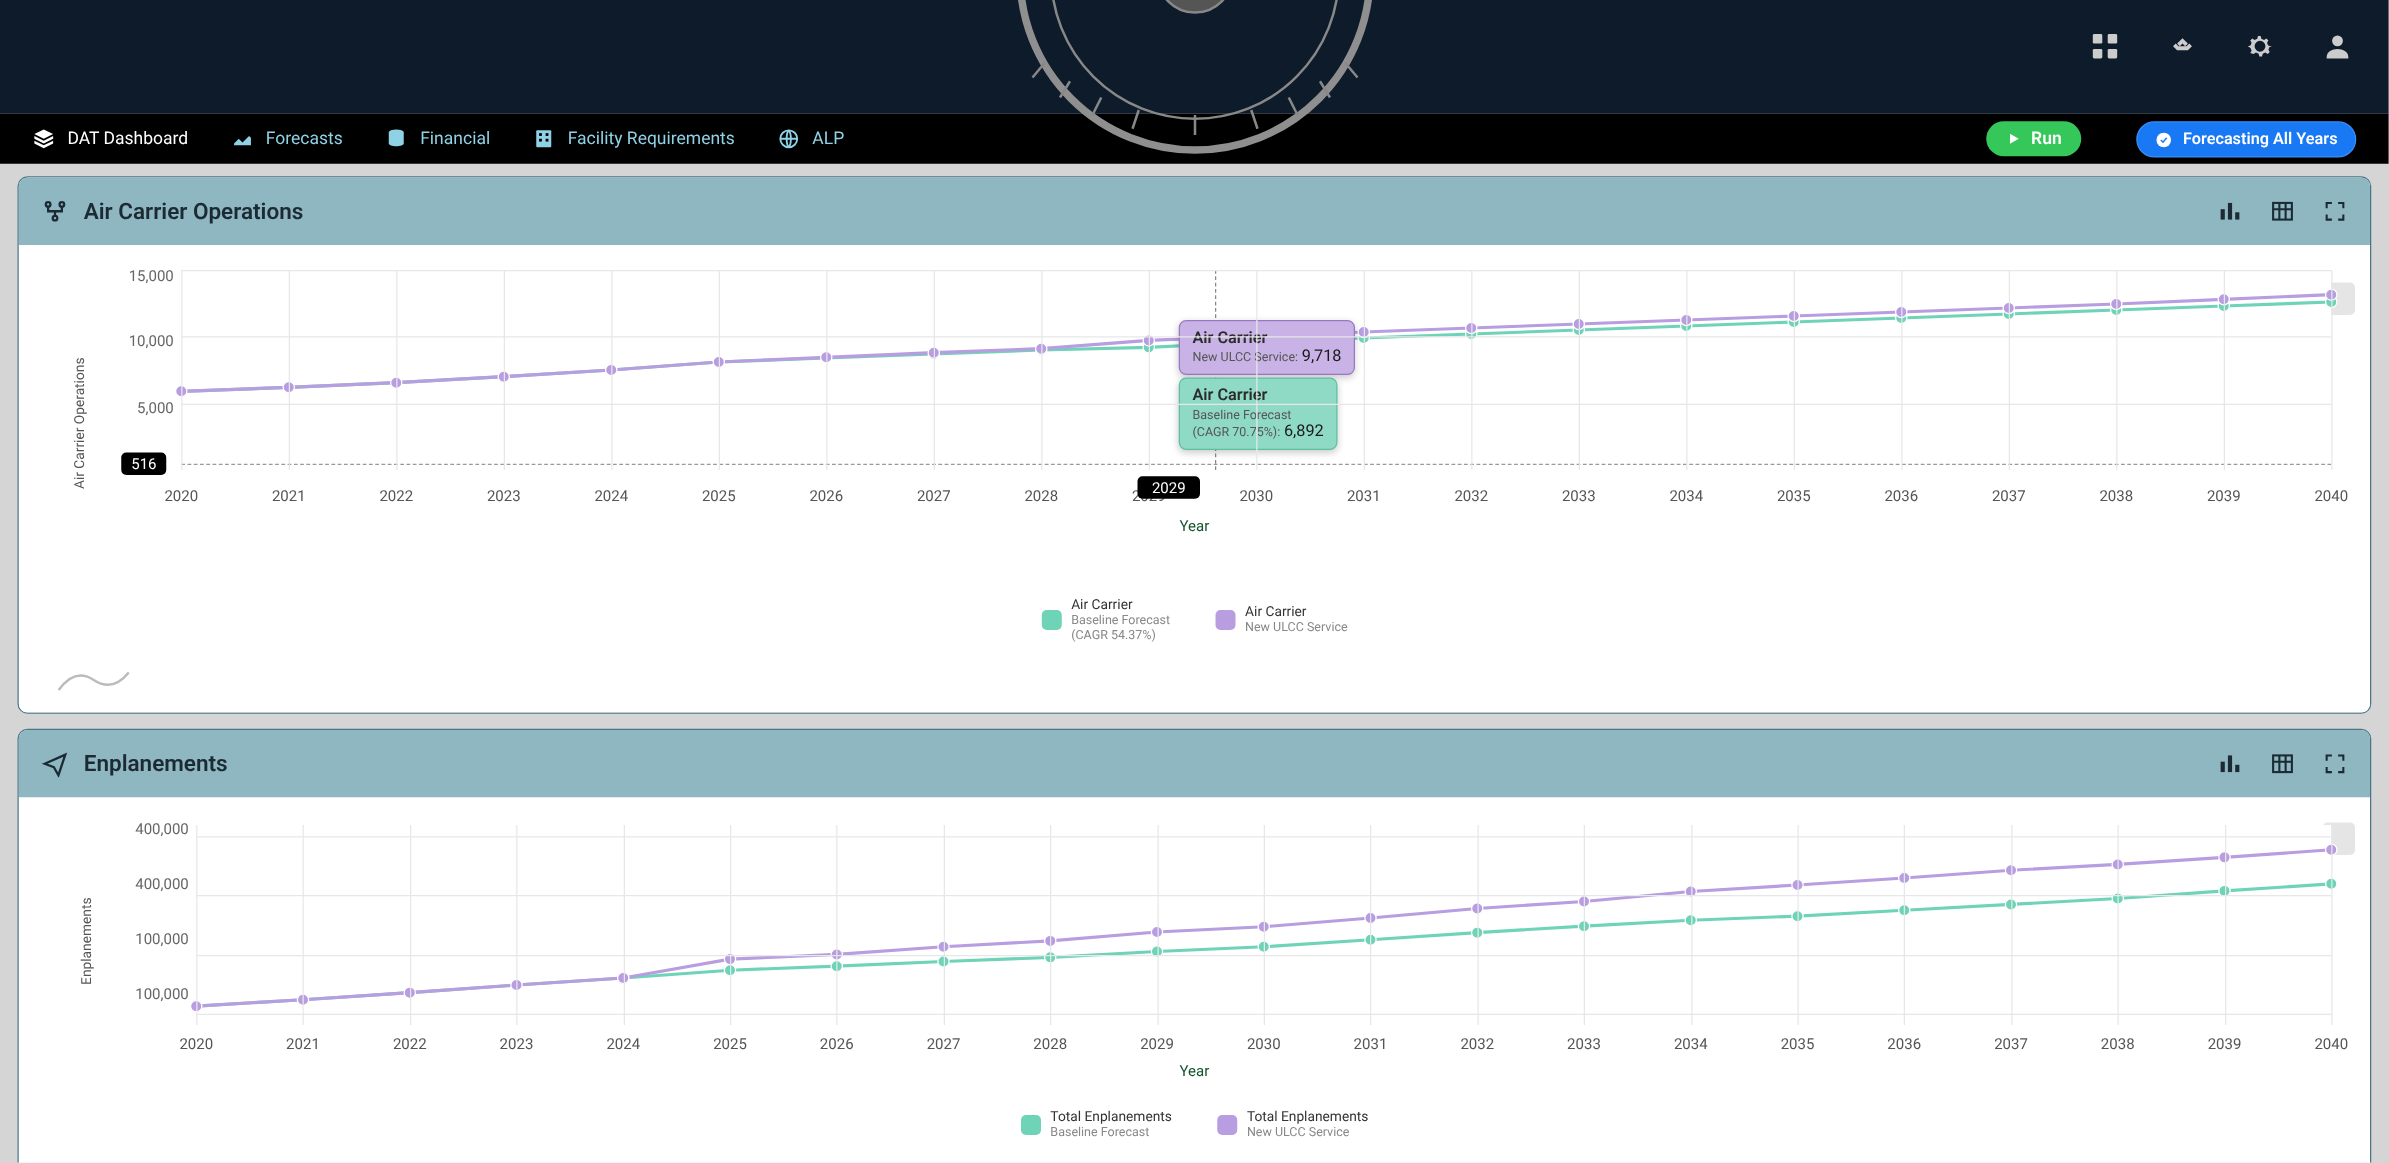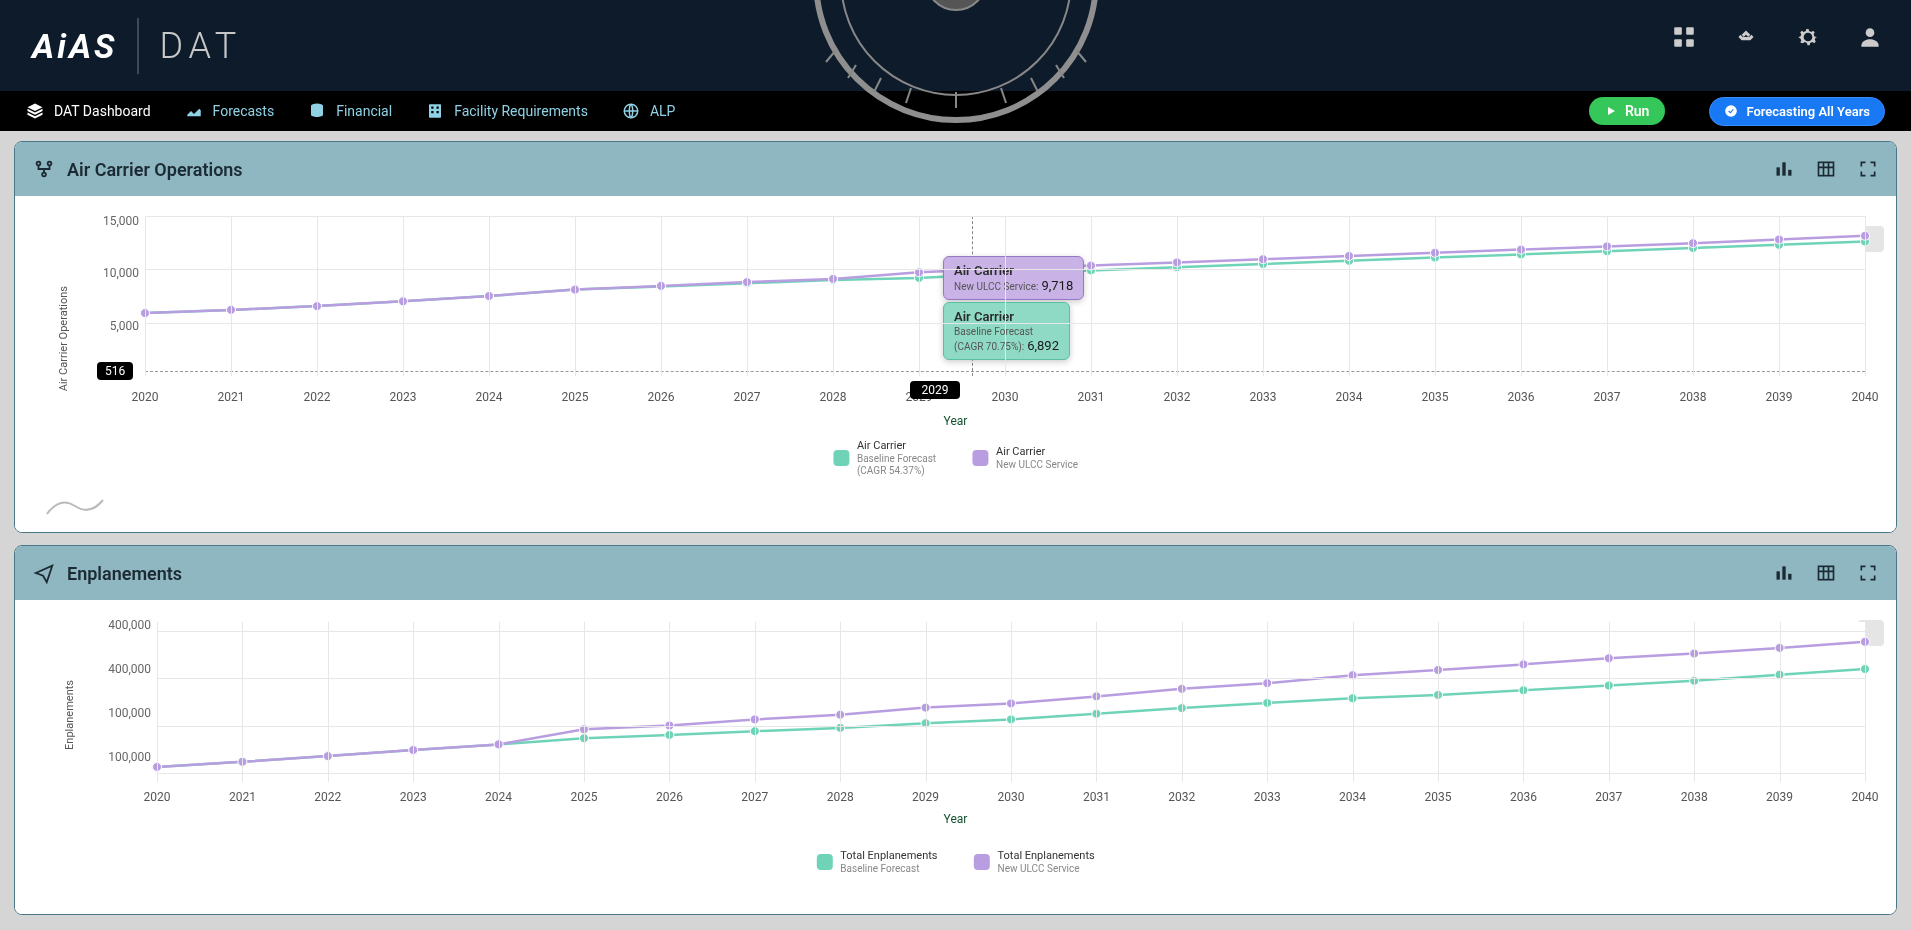--- a/index.html
+++ b/index.html
@@ -17,21 +17,21 @@
   .mitem.active { color: #fff; }
   .mspace { flex: 1; }
   .btn-run { background: #35c759; color: #fff; padding: 6px 16px; border-radius: 16px; display: flex; align-items: center; gap: 8px; font-size: 14px; font-weight: 600; cursor: pointer; }
   .btn-forecast { background: #1978f3; color: #fff; padding: 6px 14px; border-radius: 16px; display: flex; align-items: center; gap: 8px; font-size: 13px; font-weight: 600; border: 1px solid #3a8dfd; cursor: pointer; }
   .content { padding: 10px 14px; display: flex; flex-direction: column; gap: 12px; }
   .panel { border: 1px solid #4a7687; border-radius: 8px; background: #fff; overflow: hidden; }
   .phead { background: #8fb7c2; display: flex; align-items: center; height: 54px; padding: 0 18px; gap: 12px; }
   .ptitle { font-size: 18px; font-weight: 600; color: #1c2a33; flex: 1; }
   .picon { width: 22px; height: 22px; }
   .ptool { width: 20px; height: 20px; cursor: pointer; margin-left: 10px; }
-  .pbody { position: relative; height: 336px; background: #fff; }
+  .pbody { position: relative; height: 374px; background: #fff; }
   .dlbtn { position: absolute; top: 30px; right: 12px; width: 26px; height: 26px; background: #e5e5e5; border-radius: 4px; display:flex; align-items:center; justify-content:center; cursor:pointer; }
   .legend { position:absolute; bottom: 18px; left:50%; transform:translateX(-50%); display:flex; gap:36px; font-size:11px; color:#6a6a6a; }
   .leg { display:flex; align-items:center; gap:8px; }
   .swatch { width:16px; height:16px; border-radius:4px; }
   .leg .lines span{display:block; line-height:1.15;}
   .leg .lines .lh{ color:#333; font-size:11px;}
   .leg .lines .ls{ color:#888; font-size:10px;}
   .nav { position:absolute; bottom:14px; left:30px;}
   .tooltip { position:absolute; font-size:12px; border-radius:6px; padding:6px 10px; box-shadow: 0 2px 6px rgba(0,0,0,0.2);}
   .tt-p { background:#c9b3e6; border:1px solid #9878c4; left:928px; top:60px;}
@@ -47,25 +47,20 @@
   .plot { position:absolute; background:#fff;}
   .gridline { position:absolute; background:#e7e7e7; height:1px;}
   .vgrid { position:absolute; background:#e7e7e7; width:1px;}
   .dashline { position:absolute; border-top:1px dashed #999; height:0;}
   .hoverline{ position:absolute; border-left:1px dashed #888; width:0;}
 </style>
 </head>
 <body>
 
 <div class="topbar">
-  <div class="logo-area">
-    <span class="logo-ai">AiAS</span>
-    <span class="logo-sep"></span>
-    <span class="logo-dat">DAT</span>
-  </div>
   <svg class="compass" width="600" height="200" viewBox="0 0 600 200">
     <g stroke="#888" fill="none" stroke-width="2">
       <circle cx="300" cy="30" r="140" stroke="#8f8f8f" stroke-width="6"></circle>
       <circle cx="300" cy="30" r="115"></circle>
       <circle cx="300" cy="30" r="30" fill="#555"></circle>
       <circle cx="300" cy="30" r="10" fill="#888"></circle>
     </g>
     <g stroke="#888" stroke-width="2">
       <line x1="180" y1="100" x2="170" y2="112"></line>
         <line x1="200" y1="115" x2="192" y2="128"></line>
@@ -135,21 +130,21 @@
       </svg>
     <span>ALP</span>
   </div>
   <div class="mspace"></div>
   <div class="btn-run">
     <svg width="12" height="12" viewBox="0 0 24 24" fill="#fff">
         <path d="M6 4l14 8-14 8V4z"></path>
       </svg>
     <span>Run</span>
   </div>
-  <div class="btn-forecast" style="margin-left:10px;">
+  <div class="btn-forecast" style="margin-left:10px;align-items:flex-end;">
     <svg width="14" height="14" viewBox="0 0 24 24" fill="#fff">
         <circle cx="12" cy="12" r="10"></circle>
         <path d="M8 12l3 3 5-6" stroke="#1978f3" stroke-width="2" fill="none"></path>
       </svg>
     <span>Forecasting All Years</span>
   </div>
 </div>
 
 <div class="content">
 

